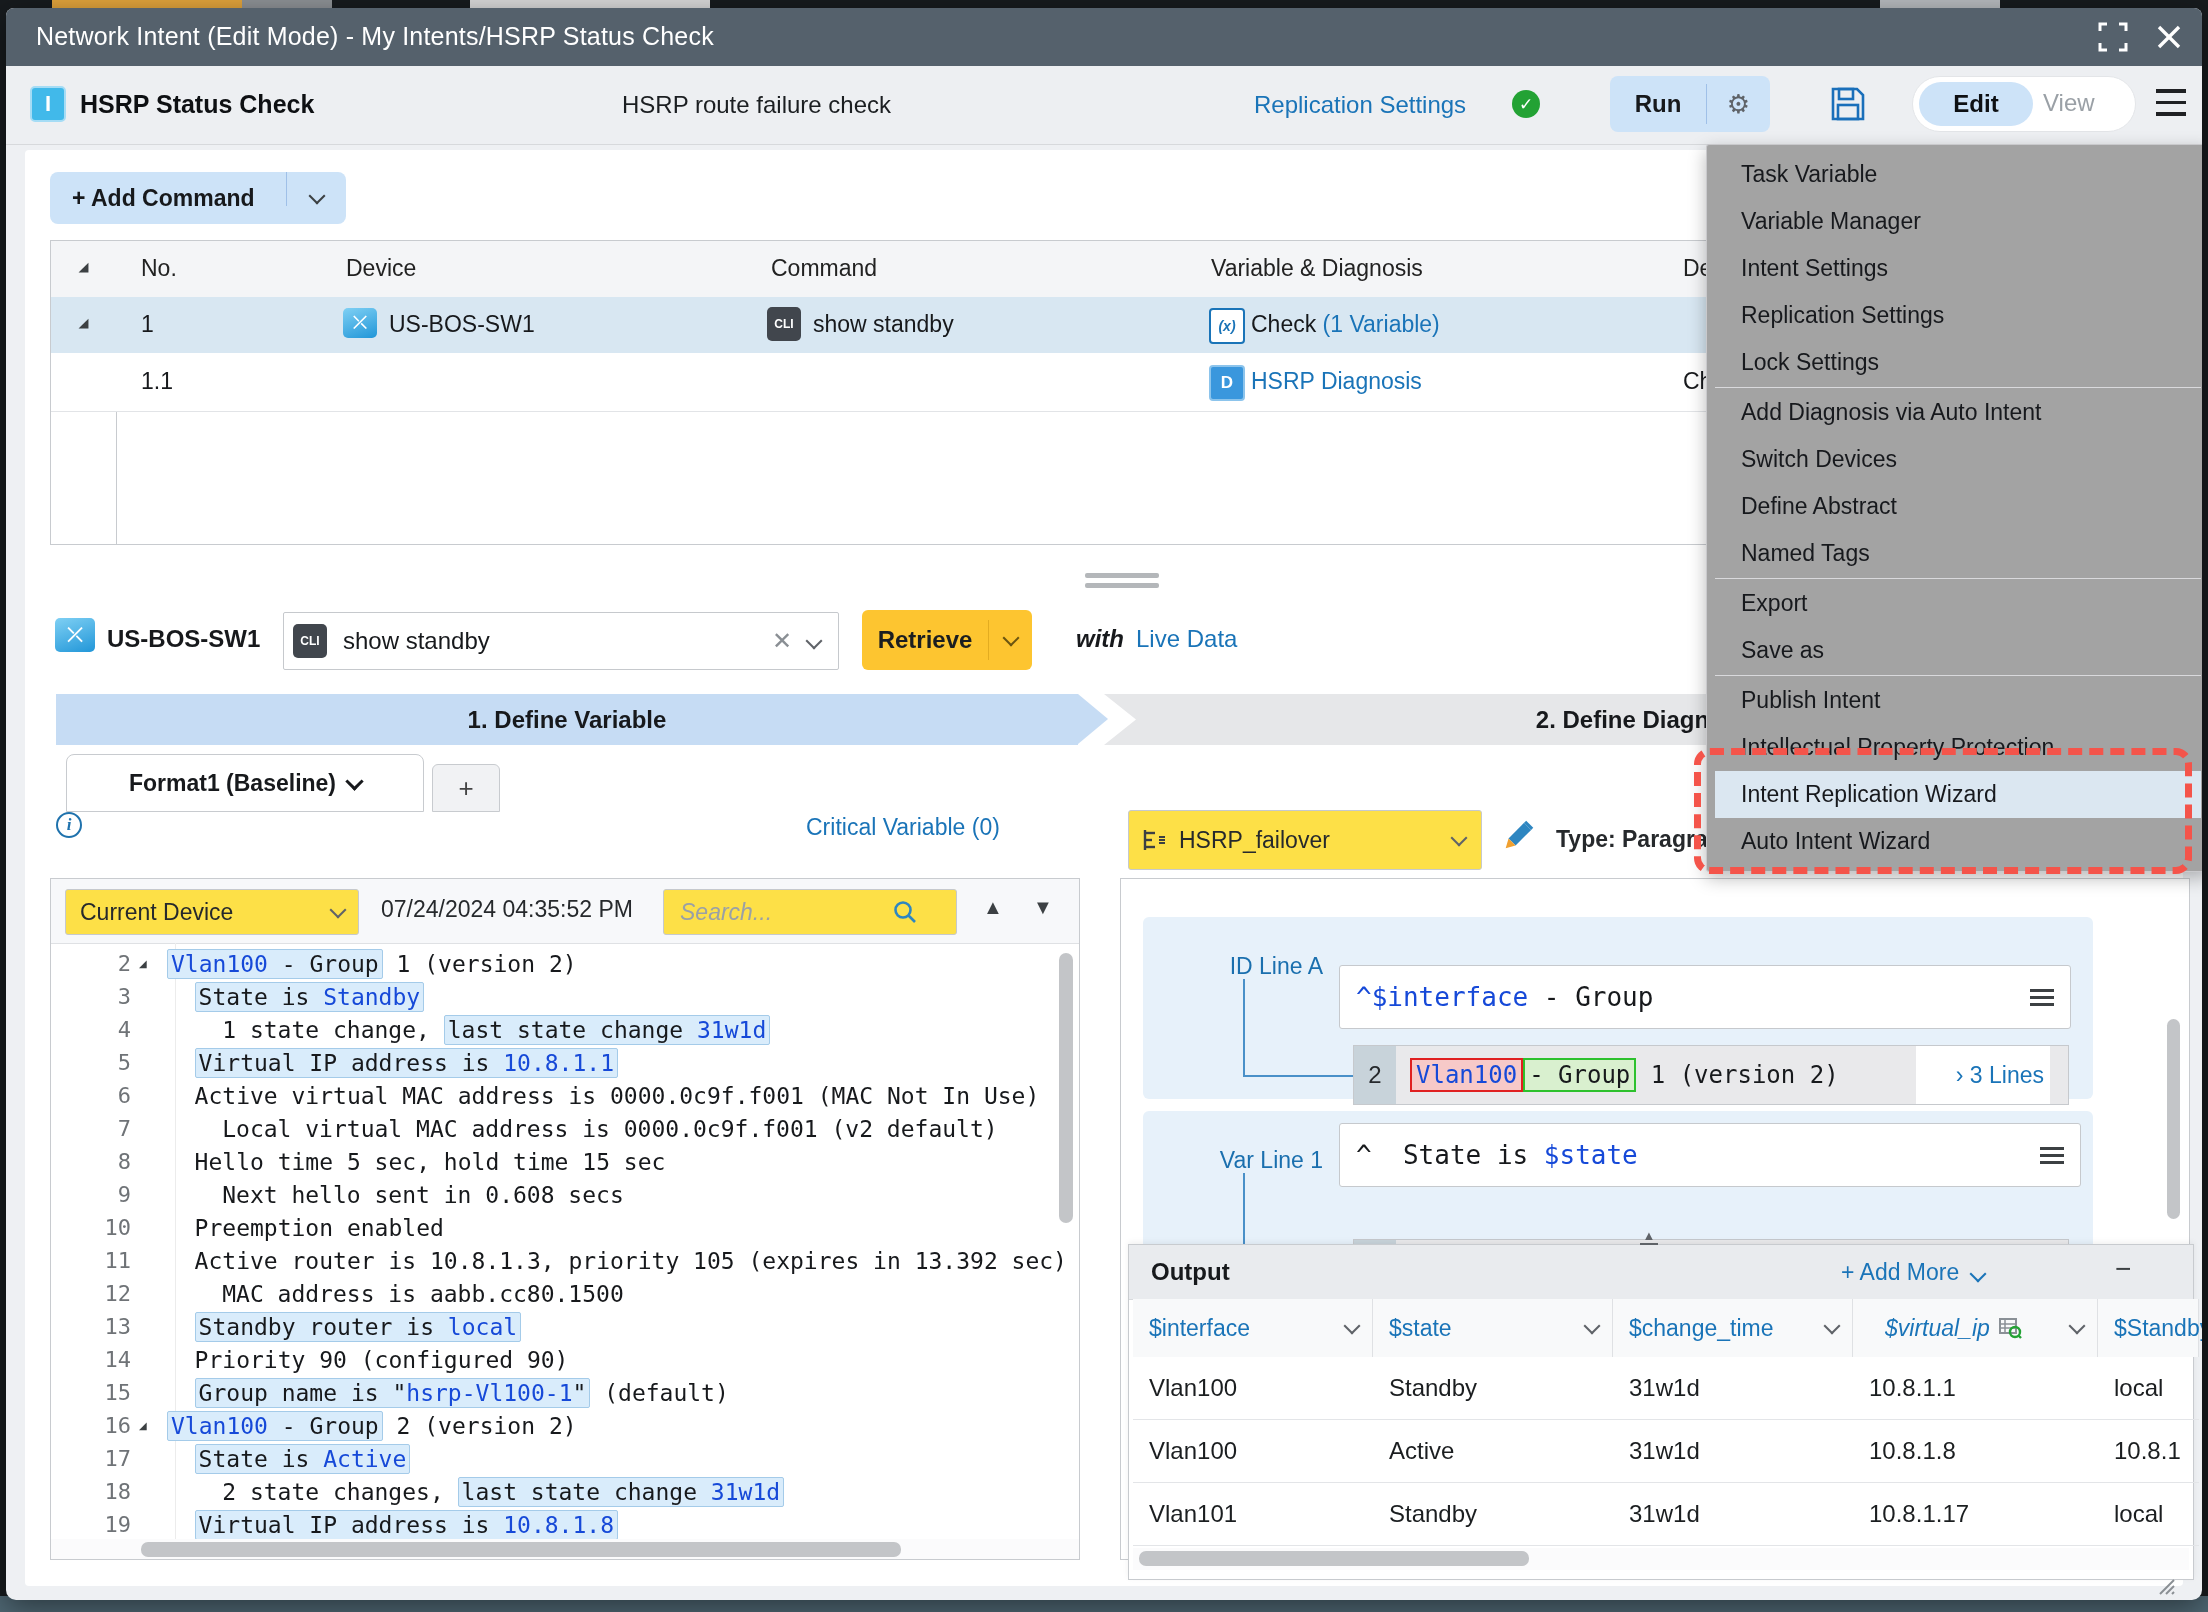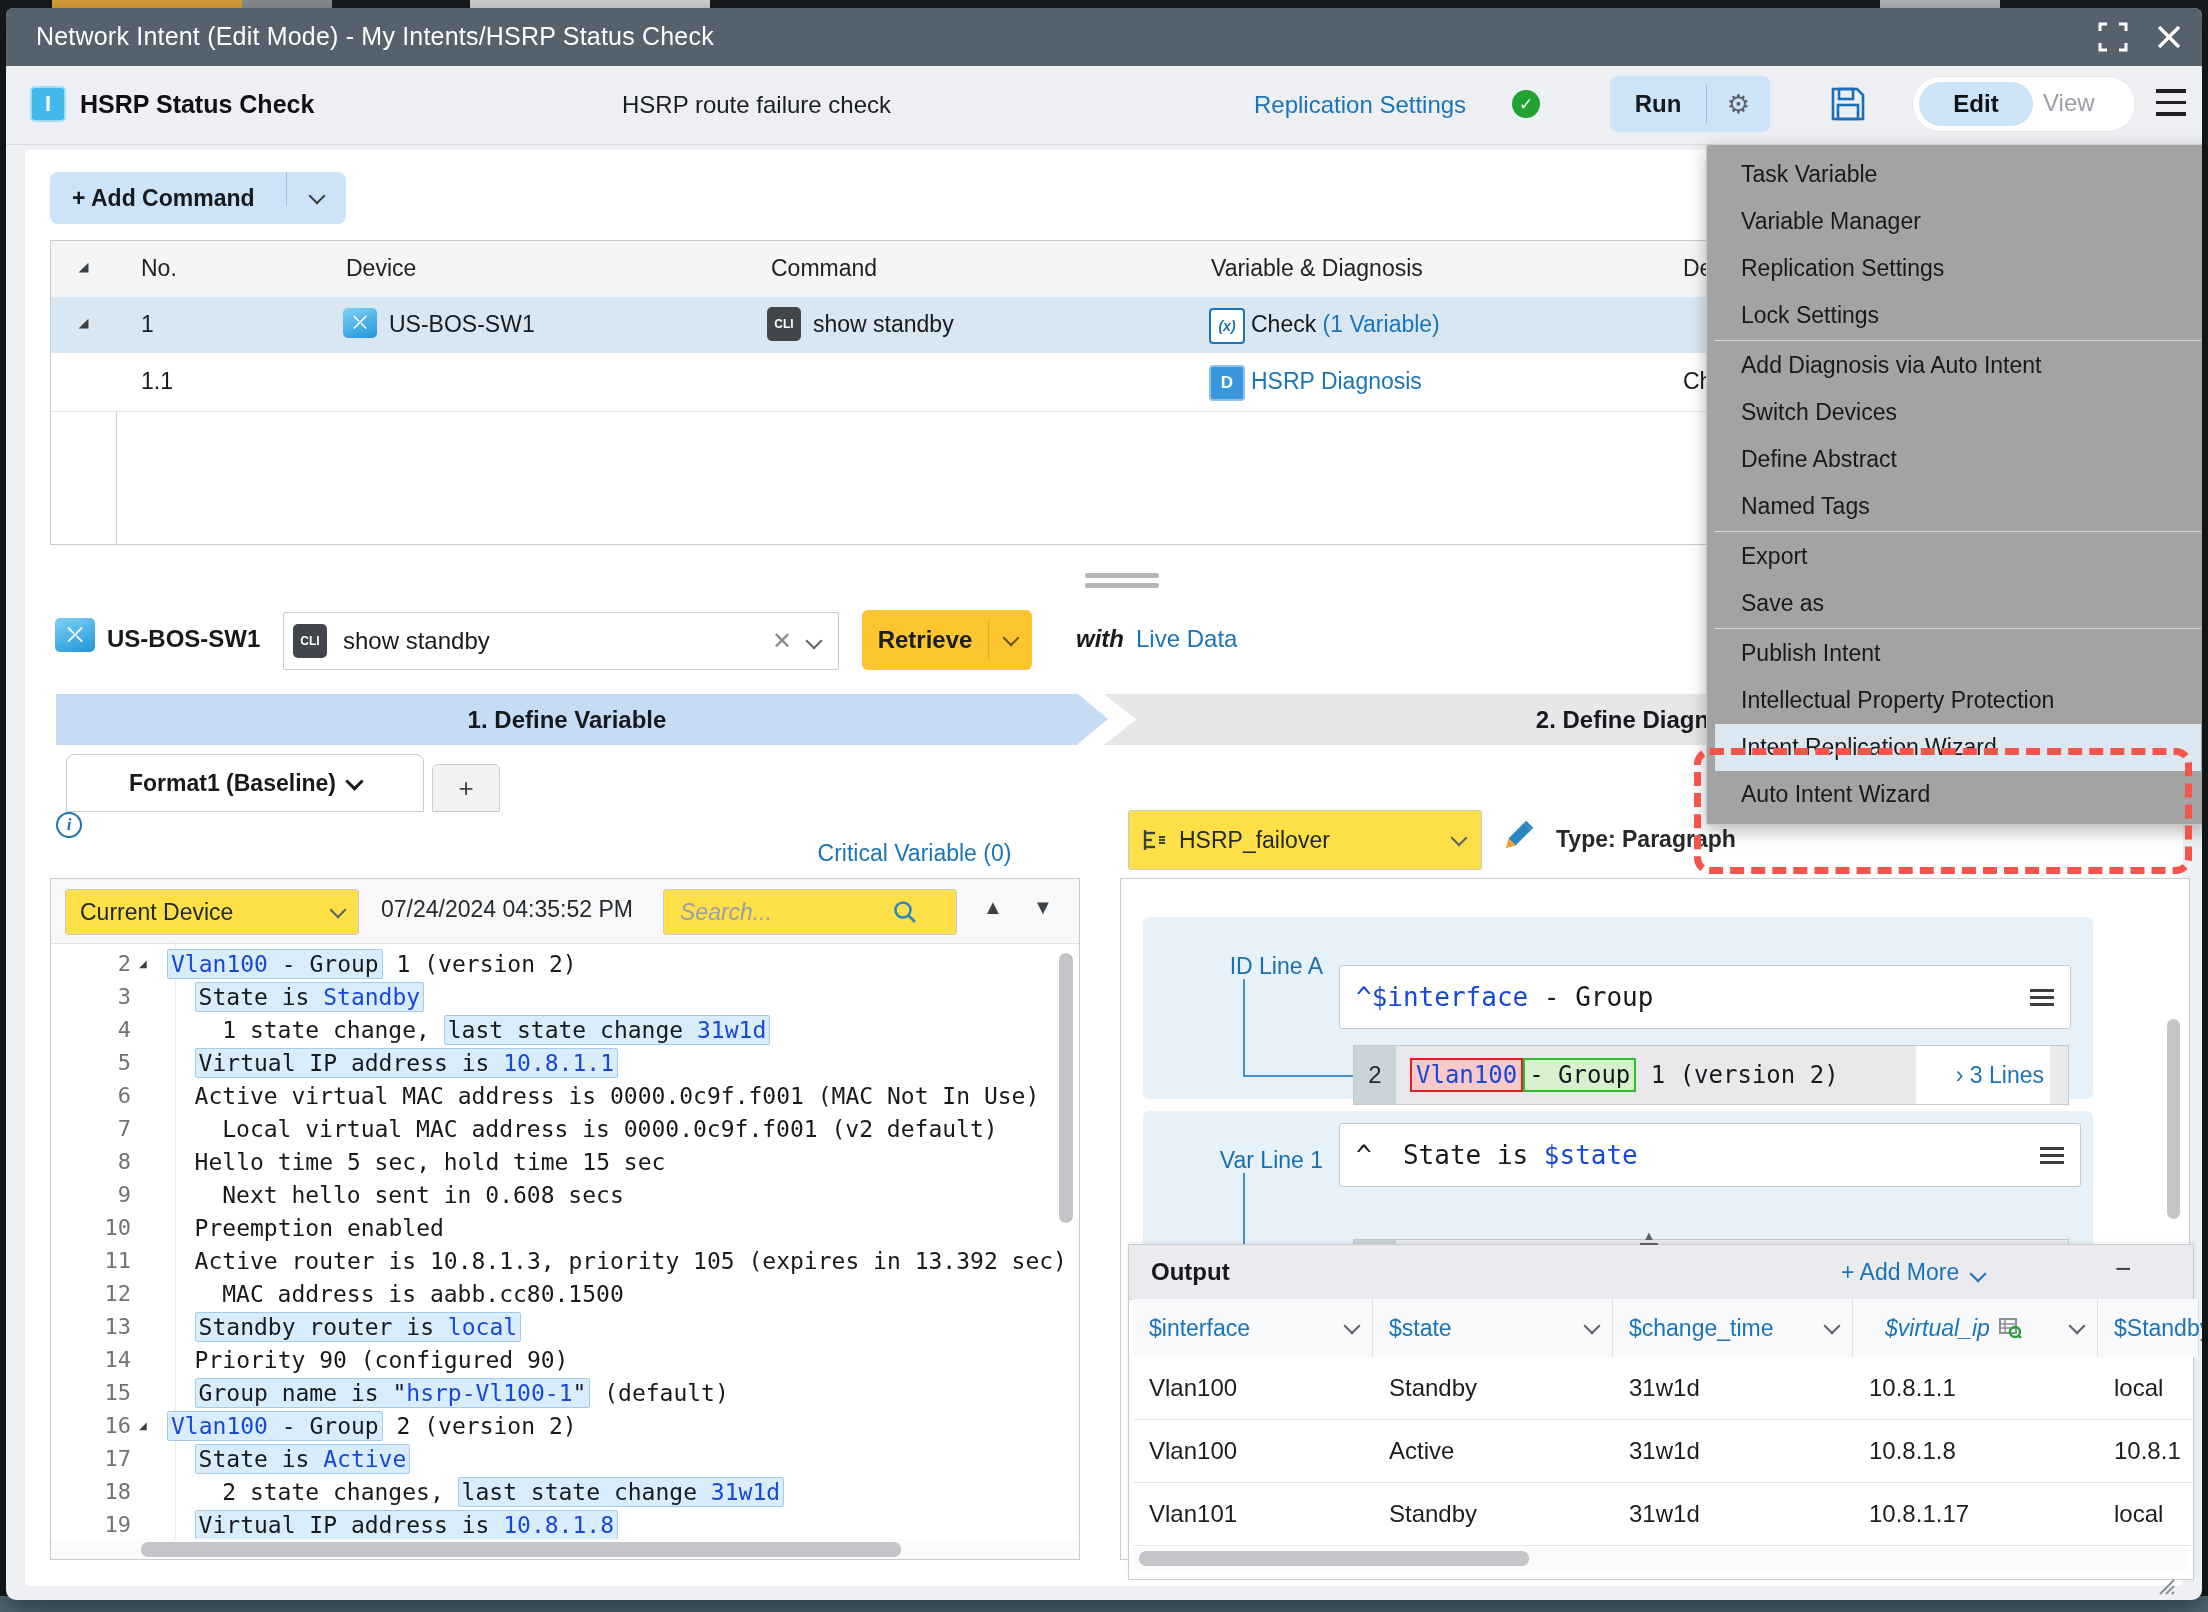--- a/index.html
+++ b/index.html
@@ -206,21 +206,21 @@
         <span>2. Define Diagnosis</span>
       </div>
 
     <div class="tab1">
       <span>Format1 (Baseline)</span>
         <span class="chev" style="color:#17191c;border-width:3px;"></span>
     </div>
     <div class="tab2">+</div>
 
     <div class="abs" style="left:50px;top:804px;width:26px;height:26px;border:2px solid #1f72ad;border-radius:50%;color:#1f72ad;font-size:17px;font-weight:bold;display:flex;align-items:center;justify-content:center;box-sizing:border-box;font-family:'Liberation Serif',serif;font-style:italic;">i</div>
-    <div class="abs link" style="left:780px;top:806px;width:257px;text-align:center;font-size:23px;margin-top:26px;">Critical Variable (0)</div>
+    <div class="abs link" style="left:800px;top:806px;width:257px;text-align:left;font-size:23px;">Critical Variable (0)</div>
 
     <div id="leftpanel" style="left:44px;top:870px;">
       <div id="lp-toolbar">
         <div class="select" style="position:absolute;left:14px;top:10px;width:292px;height:44px;">
           <span style="margin-left:14px;">Current Device</span>
           <span class="chev" style="margin-left:auto;margin-right:14px;color:#5f6368;"></span>
         </div>
         <span class="abs" style="left:330px;top:17px;font-size:23px;color:#26292c;">07/24/2024 04:35:52 PM</span>
         <div class="select search" style="position:absolute;left:612px;top:10px;width:292px;height:44px;">
           <input style="margin-left: 14px;" placeholder="Search...">
@@ -392,20 +392,21 @@
       <g stroke="#8a8f94" stroke-width="2">
         <path d="M22 8 L8 22"></path>
           <path d="M22 14 L14 22"></path>
           <path d="M22 20 L20 22"></path>
       </g>
     </svg>
 
     <div id="menu">
         <div class="mi">Task Variable</div>
         <div class="mi">Variable Manager</div>
+        <div class="mi">Intent Settings</div>
         <div class="mi">Replication Settings</div>
         <div class="mi">Lock Settings</div>
         <div class="mdiv"></div>
         <div class="mi">Add Diagnosis via Auto Intent</div>
         <div class="mi">Switch Devices</div>
         <div class="mi">Define Abstract</div>
         <div class="mi">Named Tags</div>
         <div class="mdiv"></div>
         <div class="mi">Export</div>
         <div class="mi">Save as</div>

